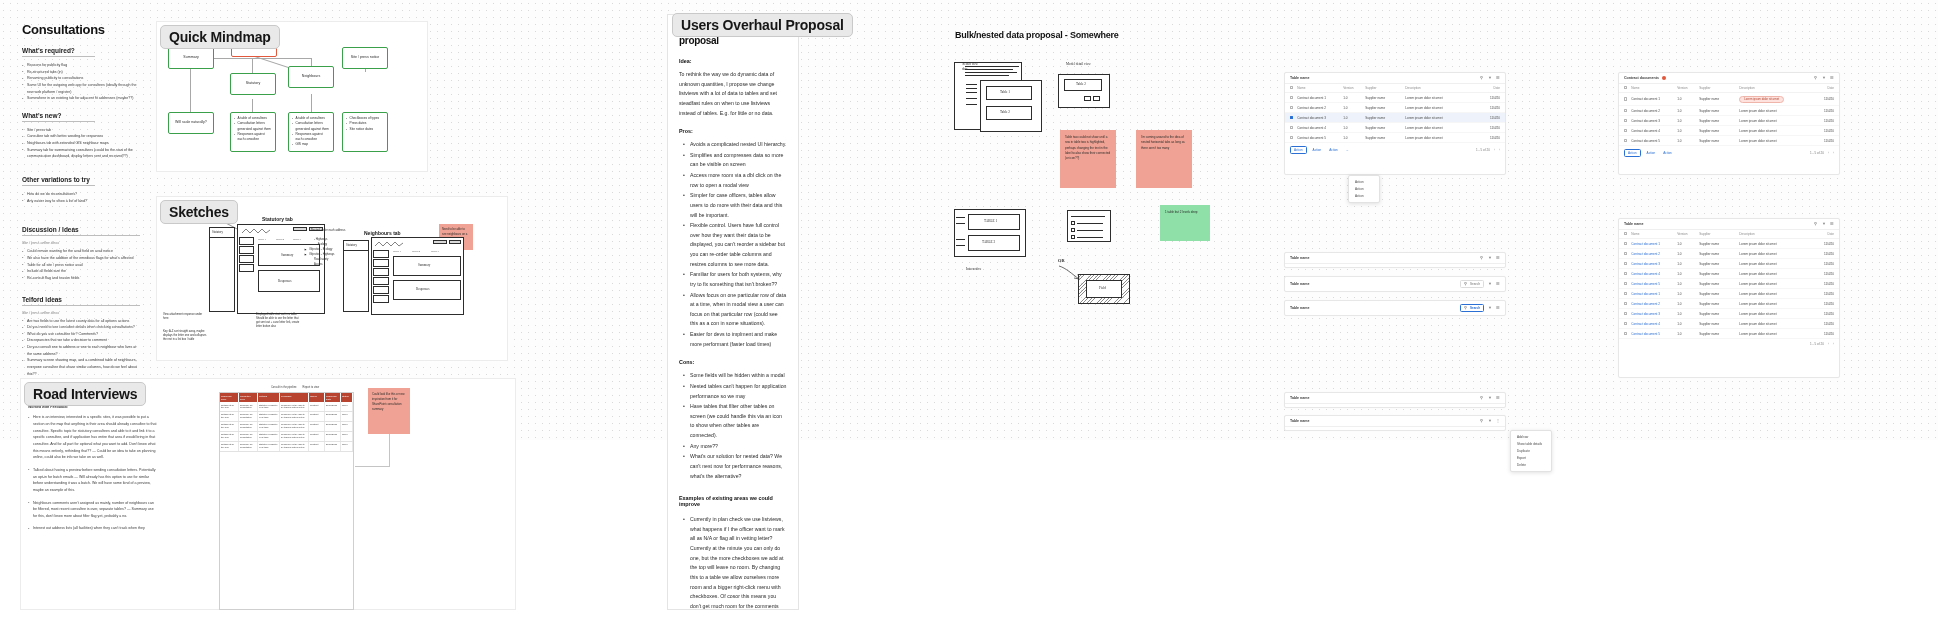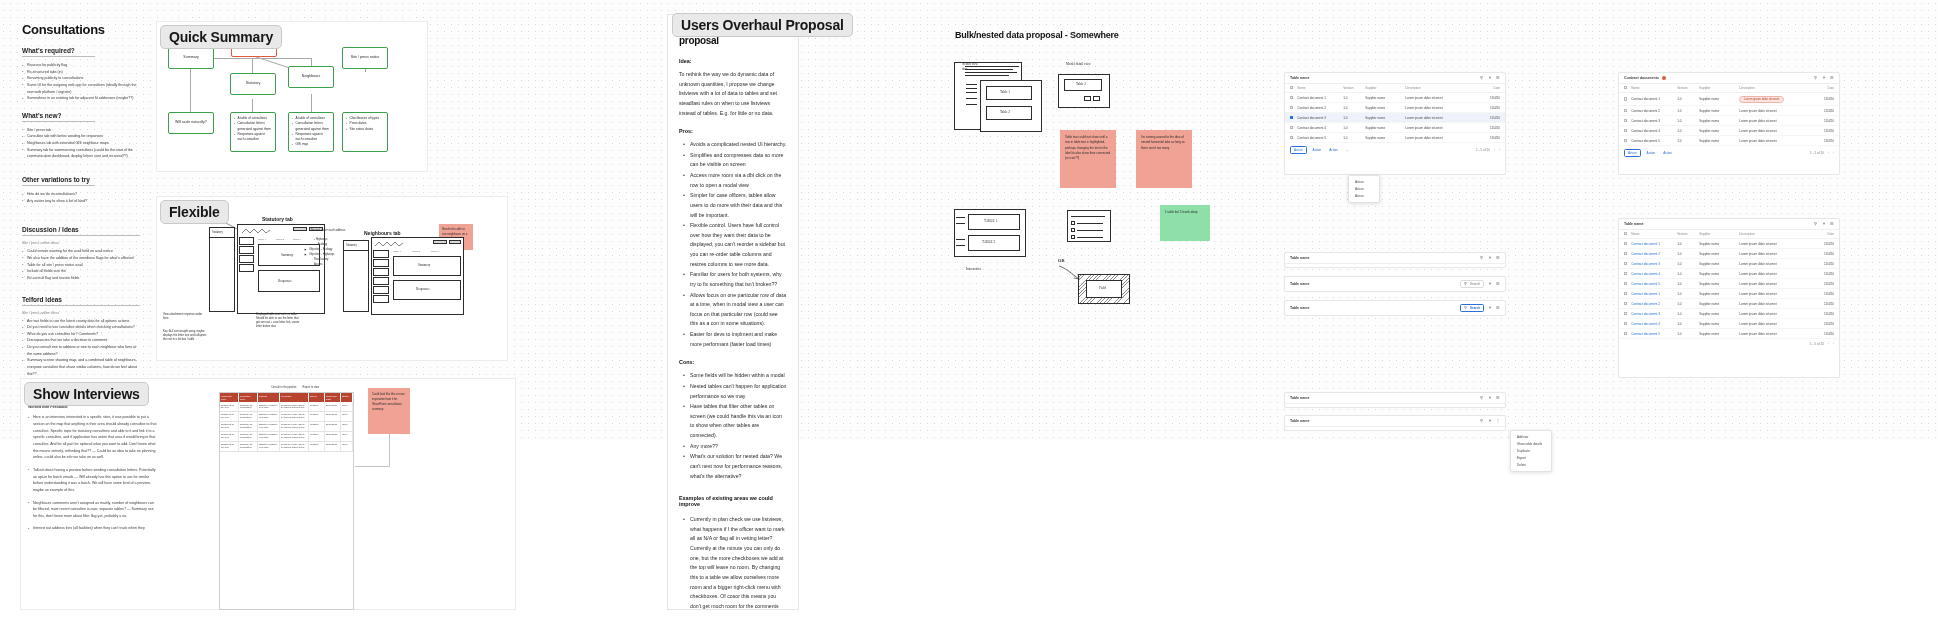--- a/index.html
+++ b/index.html
@@ -284,21 +284,21 @@
         <li>What do you use consultee for? Comments?</li>
         <li>Discrepancies that we take a decision to comment</li>
         <li>Do you consult one to address or one to each neighbour who lives at the same address?</li>
         <li>Summary screen showing map, and a combined table of neighbours, everyone consultee that share similar columns, how do we feel about this??</li>
         <li>Tables or statues, what do officers prefer to right click make?</li>
       </ul>
     </div>
   </div>
 
   <div class="frame" style="left:156px; top:21px; width:272px; height:151px;"></div>
-  <div class="chip" style="left:160px; top:25px;">Quick Summary</div>
+  <div class="chip" style="left:160px; top:25px;">Quick Mindmap</div>
 
   <div class="mm-link" style="left:190px; top:59px; width:1px; height:69px;"></div>
   <div class="mm-link" style="left:190px; top:58px; width:122px; height:1px;"></div>
   <div class="mm-link" style="left:252px; top:58px; width:1px; height:15px;"></div>
   <div class="mm-link" style="left:252px; top:99px; width:1px; height:14px;"></div>
   <div class="mm-link" style="left:311px; top:58px; width:1px; height:8px;"></div>
   <div class="mm-link" style="left:311px; top:94px; width:1px; height:18px;"></div>
   <div class="mm-link" style="left:365px; top:58px; width:1px; height:14px;"></div>
   <div class="mm-link" style="left:236px; top:50px; width:84px; height:1px; transform:rotate(18deg); transform-origin:left center;"></div>
 
@@ -338,21 +338,21 @@
   </div>
   <div class="mm-node list" style="left:342px; top:112px; width:46px; height:40px; padding:3px;">
     <ul>
       <li>Checkboxes of types</li>
       <li>Press dates</li>
       <li>Site notice dates</li>
     </ul>
   </div>
 
   <div class="frame" style="left:156px; top:196px; width:352px; height:165px;"></div>
-  <div class="chip" style="left:160px; top:200px;">Flexible</div>
+  <div class="chip" style="left:160px; top:200px;">Sketches</div>
   <div class="note-txt" style="left:183px; top:212px; font-size:3px; color:#8a8a8a;">Wider consult sketches</div>
 
   <div class="sk-label" style="left:262px; top:216px; font-family:'Liberation Sans',sans-serif; font-weight:bold; font-size:5px; color:#1a1a1a;">Statutory tab</div>
   <div class="thin-conn" style="left:208px; top:213px; width:62px; height:0.8px; transform:rotate(28deg); transform-origin:left center; background:#9a9a9a;"></div>
 
   <div class="sk-box" style="left:209px; top:227px; width:26px; height:85px;"></div>
   <div class="sk-label" style="left:212px; top:230px; font-size:3px;">Statutory</div>
   <div class="sk-line" style="left:209px; top:237px; width:26px; height:0.8px;"></div>
 
   <div class="sk-box" style="left:237px; top:224px; width:88px; height:90px;"></div>
@@ -417,21 +417,21 @@
   <div class="sk-box" style="left:373px; top:295px; width:16px; height:8px;"></div>
 
   <div class="sk-box" style="left:393px; top:256px; width:68px; height:20px;"></div>
   <div class="sk-label" style="left:418px; top:263px; font-size:3.2px;">Summary</div>
   <div class="sk-box" style="left:393px; top:280px; width:68px; height:20px;"></div>
   <div class="sk-label" style="left:416px; top:287px; font-size:3.2px;">Responses</div>
 
   <div class="note-txt" style="left:256px; top:313px; width:46px; font-size:2.7px;">Displayed table start out in a table. Should be able to see the letter that got sent out + case letter link, create letter button also</div>
 
   <div class="frame" style="left:20px; top:378px; width:496px; height:232px;"></div>
-  <div class="chip" style="left:24px; top:382px;">Show Interviews</div>
+  <div class="chip" style="left:24px; top:382px;">Road Interviews</div>
 
   <div class="doc" style="left:28px; top:404px; width:130px;">
     <p class="small" style="font-weight:bold; margin-bottom:4px;">Worked with Feedback:</p>
     <ul style="margin-top:4px;">
       <li style="margin-bottom:6px;">Here is an interview, interested in a specific sites, it was possible to put a section on the map that anything is their area should already consultee to that consultee. Specific topic for statutory consultees and able to it and link it to a specific consultee, and if application has entire that area if would bring in that consultee. And for all part for optional what you want to add. Don't know what this means entirely, rethinking that?? — Could be an idea to take on planning online, could also be info we take on as well.</li>
       <li style="margin-bottom:6px;">Talked about having a preview before sending consultation letters. Potentially an opt-in for batch emails — Will already has this option to use for similar before understanding it was a batch. We will have some kind of a preview, maybe an example of this.</li>
       <li style="margin-bottom:6px;">Neighbours comments aren't assigned as mainly, number of neighbours can be filtered, most recent consultee is over, separate tables? — Summary use for this, don't know more about filter flag yet, probably a no.</li>
       <li>Interest out address lists (all facilities) when they can't track when they</li>
     </ul>
   </div>

